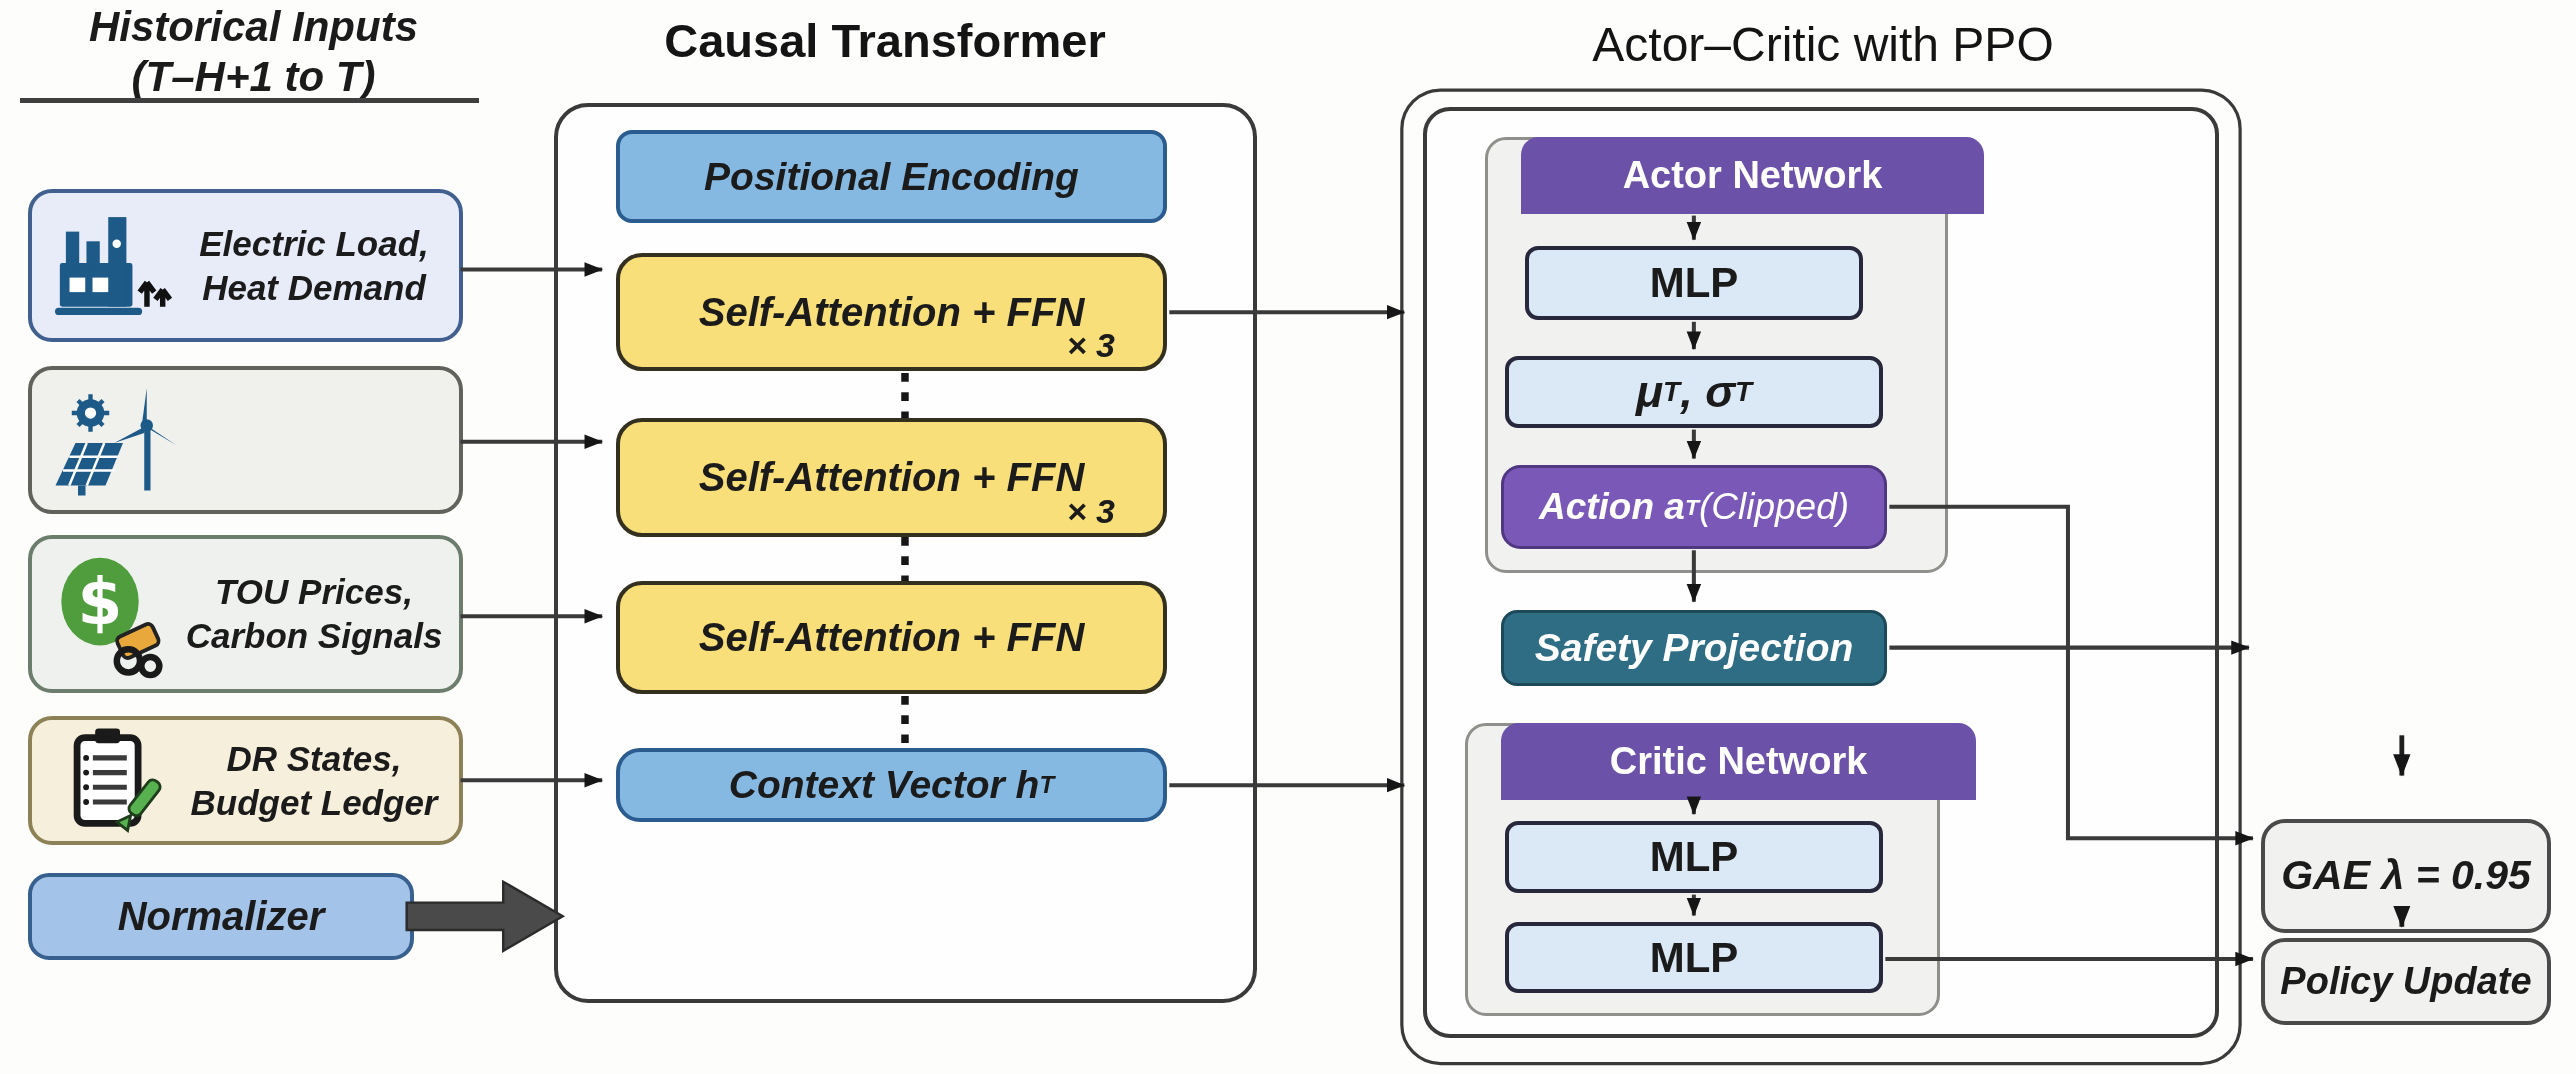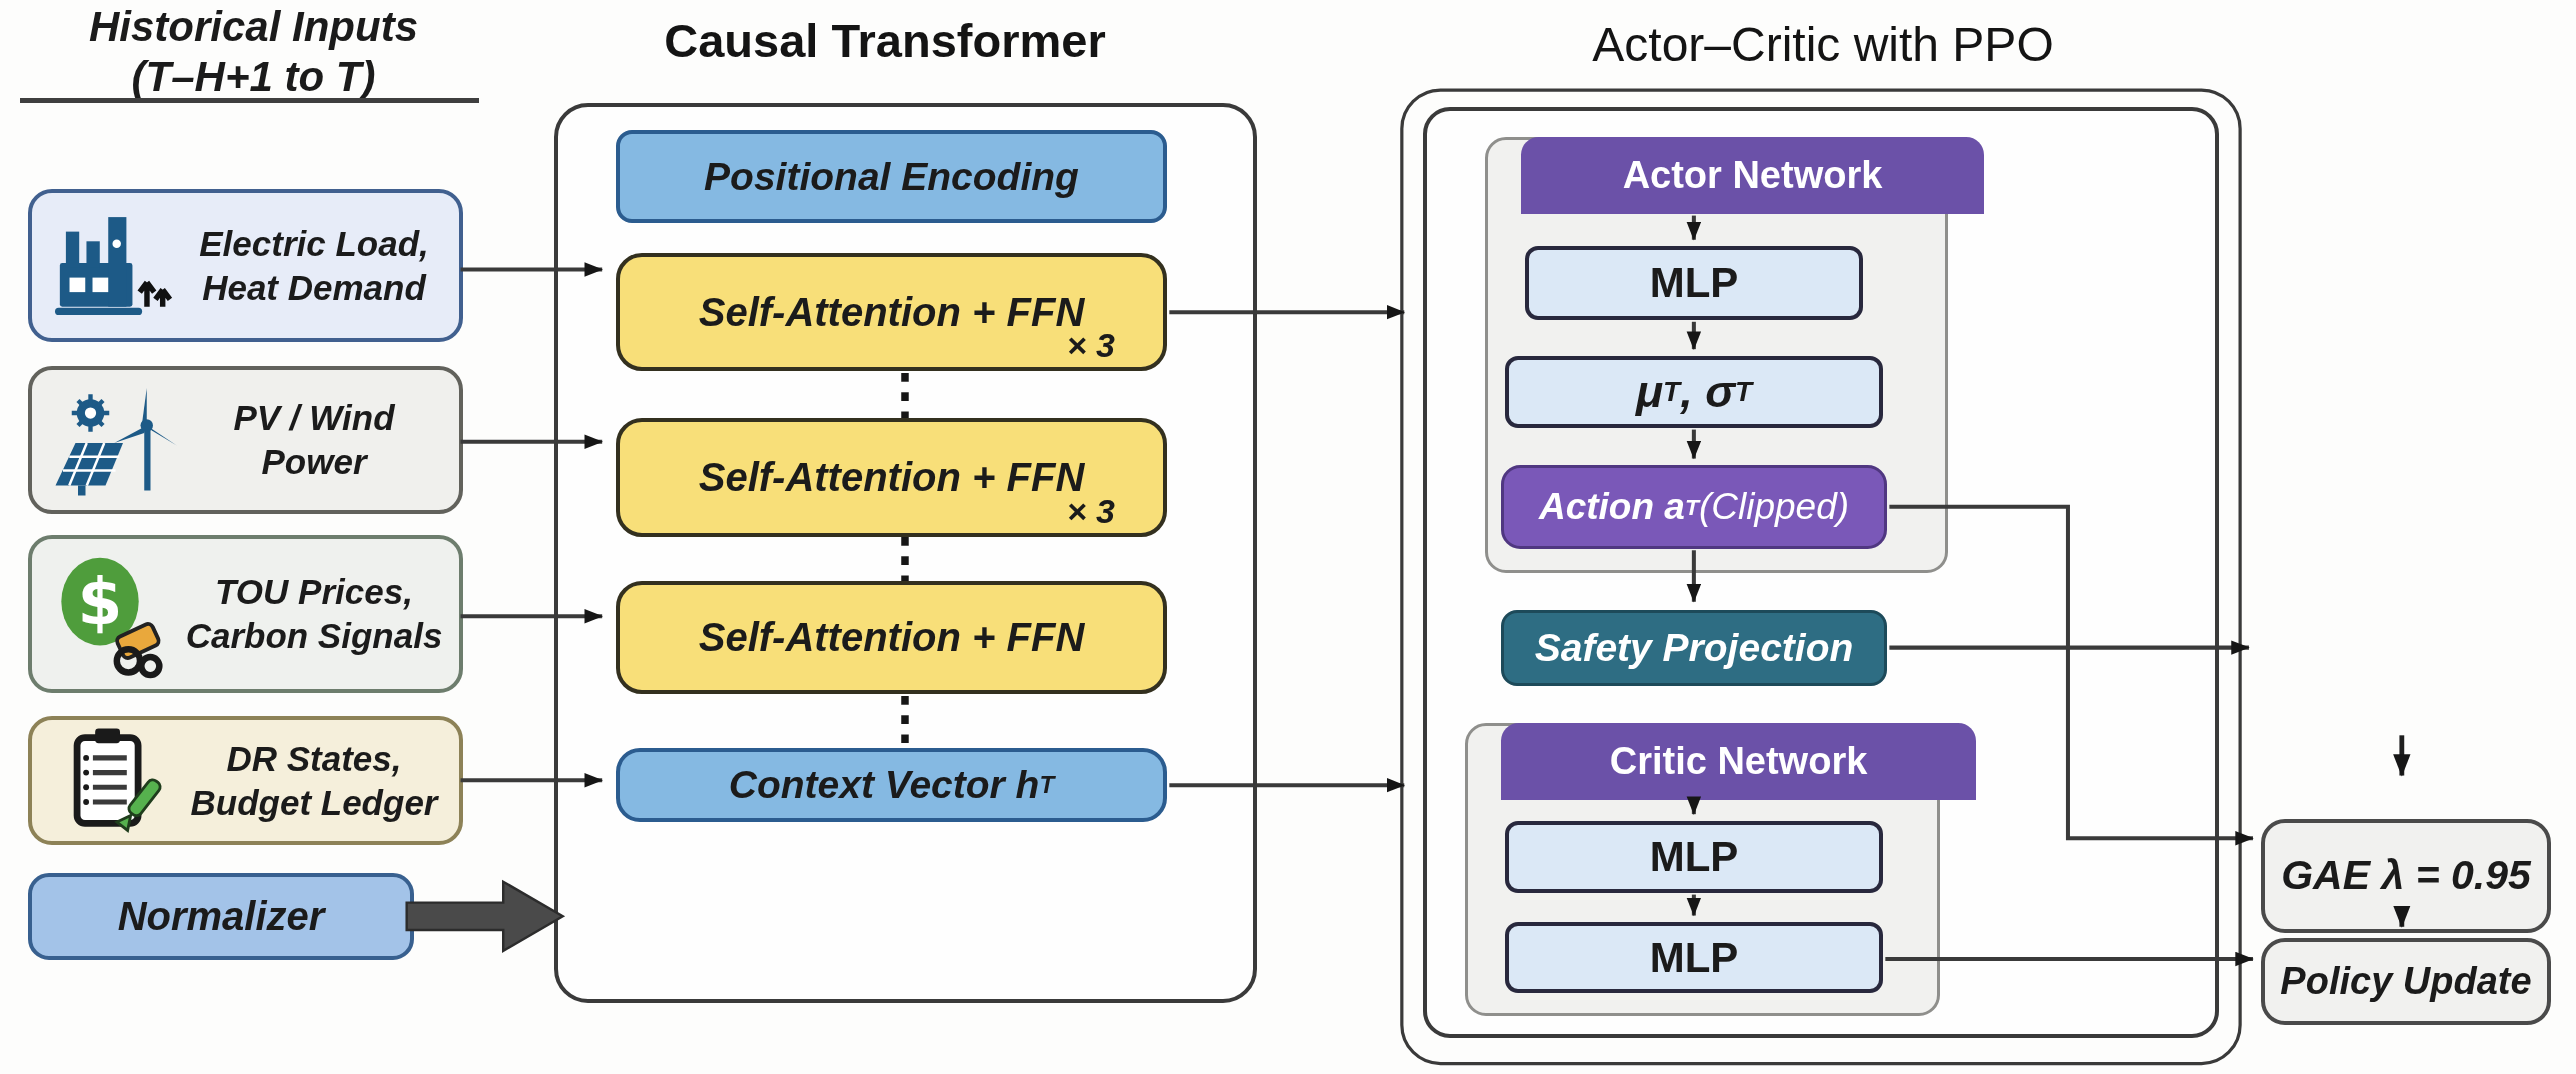--- a/index.html
+++ b/index.html
@@ -102,24 +102,20 @@
         </g>
         <g fill="#1d5a87">
           <rect x="73" y="40" width="5" height="50"></rect>
           <path d="M75 38 L75 8 L71 38 Z"></path>
           <path d="M75 38 L49 52 L73 44 Z"></path>
           <path d="M75 38 L99 54 L79 42 Z"></path>
           <circle cx="75" cy="38" r="5"></circle>
         </g>
       </svg>
     </span>
-    <span class="labwrap">
-      <span>PV / Wind</span>
-      <span>Power</span>
-    </span>
   </div>
 
   <div class="abs inbox box-green-gray" style="left:28px;top:535px;width:435px;height:158px;">
     <span class="iconwrap">
       <svg width="129" height="129" viewBox="0 0 100 100">
         <ellipse cx="38" cy="40" rx="30" ry="34" fill="#4f9d3c"></ellipse>
         <text x="38" y="57" font-size="50" font-weight="bold" fill="#ffffff" text-anchor="middle" font-family="DejaVu Sans, sans-serif">$</text>
         <g transform="rotate(-25 66 70)">
           <rect x="52" y="62" width="30" height="18" rx="4" fill="#e9a83c" stroke="#222" stroke-width="3"></rect>
         </g>

